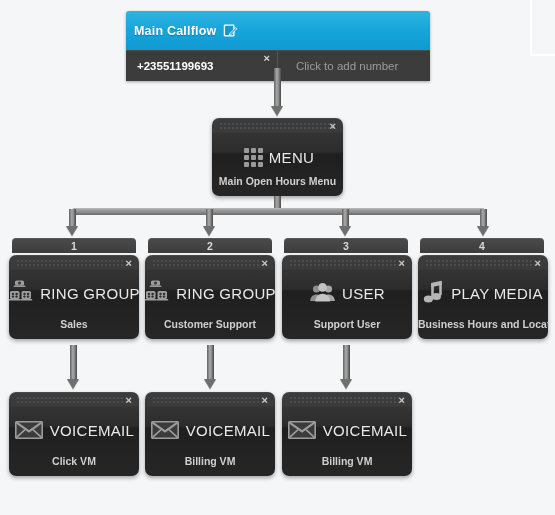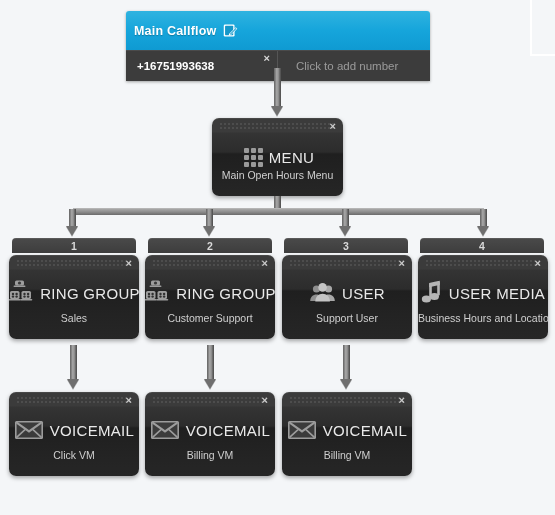--- a/index.html
+++ b/index.html
@@ -156,25 +156,25 @@
   .node .node-icon {
     display: inline-flex;
     align-items: center;
     justify-content: center;
     margin-right: 2px;
   }
   .node .node-sub {
     position: absolute;
     left: 0;
     right: 0;
-    bottom: 15px;
+    bottom: 9px;
     text-align: center;
     color: #cfcfcf;
     font-size: 10.5px;
-    font-weight: normal;
+    font-weight: bold;
     white-space: nowrap;
   }
 
   
   .node.menu-node .node-main { top: 18px; height: 42px; }
 
   
   .branch-tab {
     position: absolute;
     height: 15px;
@@ -237,21 +237,21 @@
         <svg width="15" height="15" viewBox="0 0 16 16">
           <rect x="0.8" y="1.6" width="11.5" height="12.8" rx="1.4" fill="#ffffff"></rect>
           <rect x="2.2" y="3" width="8.7" height="10" rx="0.8" fill="#1697c9"></rect>
           <path d="M6.6 11.4 L13.6 4.4 L15.2 6.0 L8.2 13.0 L6.0 13.6 Z" fill="#ffffff"></path>
           <path d="M7.3 11.7 L13.6 5.4 L14.3 6.1 L8.0 12.4 Z" fill="#1c9fd0"></path>
         </svg>
       </span>
     </div>
     <div class="numbers-row">
       <div class="num-cell filled">
-        <span class="txt">+16751993638</span>
+        <span class="txt">+23551199693</span>
         <span class="num-x">×</span>
       </div>
       <div class="num-cell empty">
         <span class="txt">Click to add number</span>
       </div>
     </div>
   </div>
 
   <div class="v-arrow" style="left:271px; top:68px; height:48px;">
     <div class="shaft" style="height:38px;"></div>
@@ -402,21 +402,21 @@
         <svg width="22" height="26" viewBox="0 0 22 26">
           <g fill="#b6b6b6">
             <rect x="8.2" y="3" width="2.6" height="15" rx="1"></rect>
             <rect x="16.2" y="1.6" width="2.6" height="14" rx="1"></rect>
             <path d="M8.2 3 c3.8-.9 7.2-1.6 10.6-2.2 v4.2 c-3.4 .6-6.8 1.3-10.6 2.2 z"></path>
             <ellipse cx="5.4" cy="19" rx="4.6" ry="3.5"></ellipse>
             <ellipse cx="13.4" cy="16.6" rx="4.6" ry="3.5"></ellipse>
           </g>
         </svg>
       </span>
-      <span class="node-type">USER MEDIA</span>
+      <span class="node-type">PLAY MEDIA</span>
     </div>
     <div class="node-sub">Business Hours and Location</div>
   </div>
 
   <div class="v-arrow" style="left:67px; top:345px; height:44px;">
     <div class="shaft" style="height:34px;"></div>
     <div class="head" style="top:34px;"></div>
   </div>
   <div class="v-arrow" style="left:204px; top:345px; height:44px;">
     <div class="shaft" style="height:34px;"></div>

